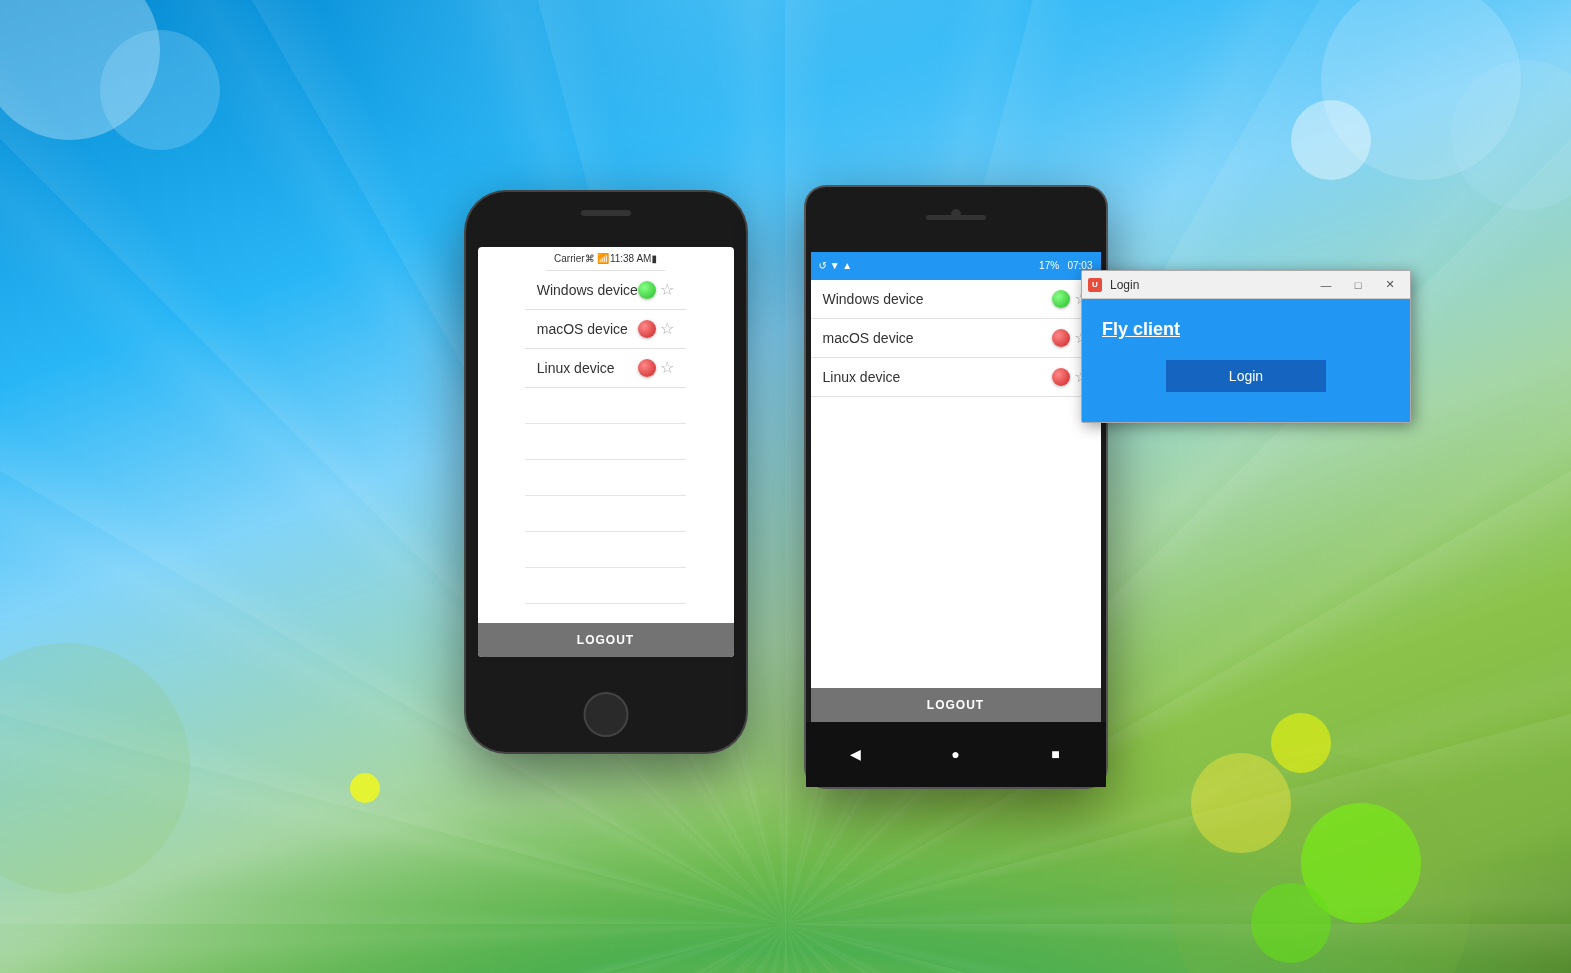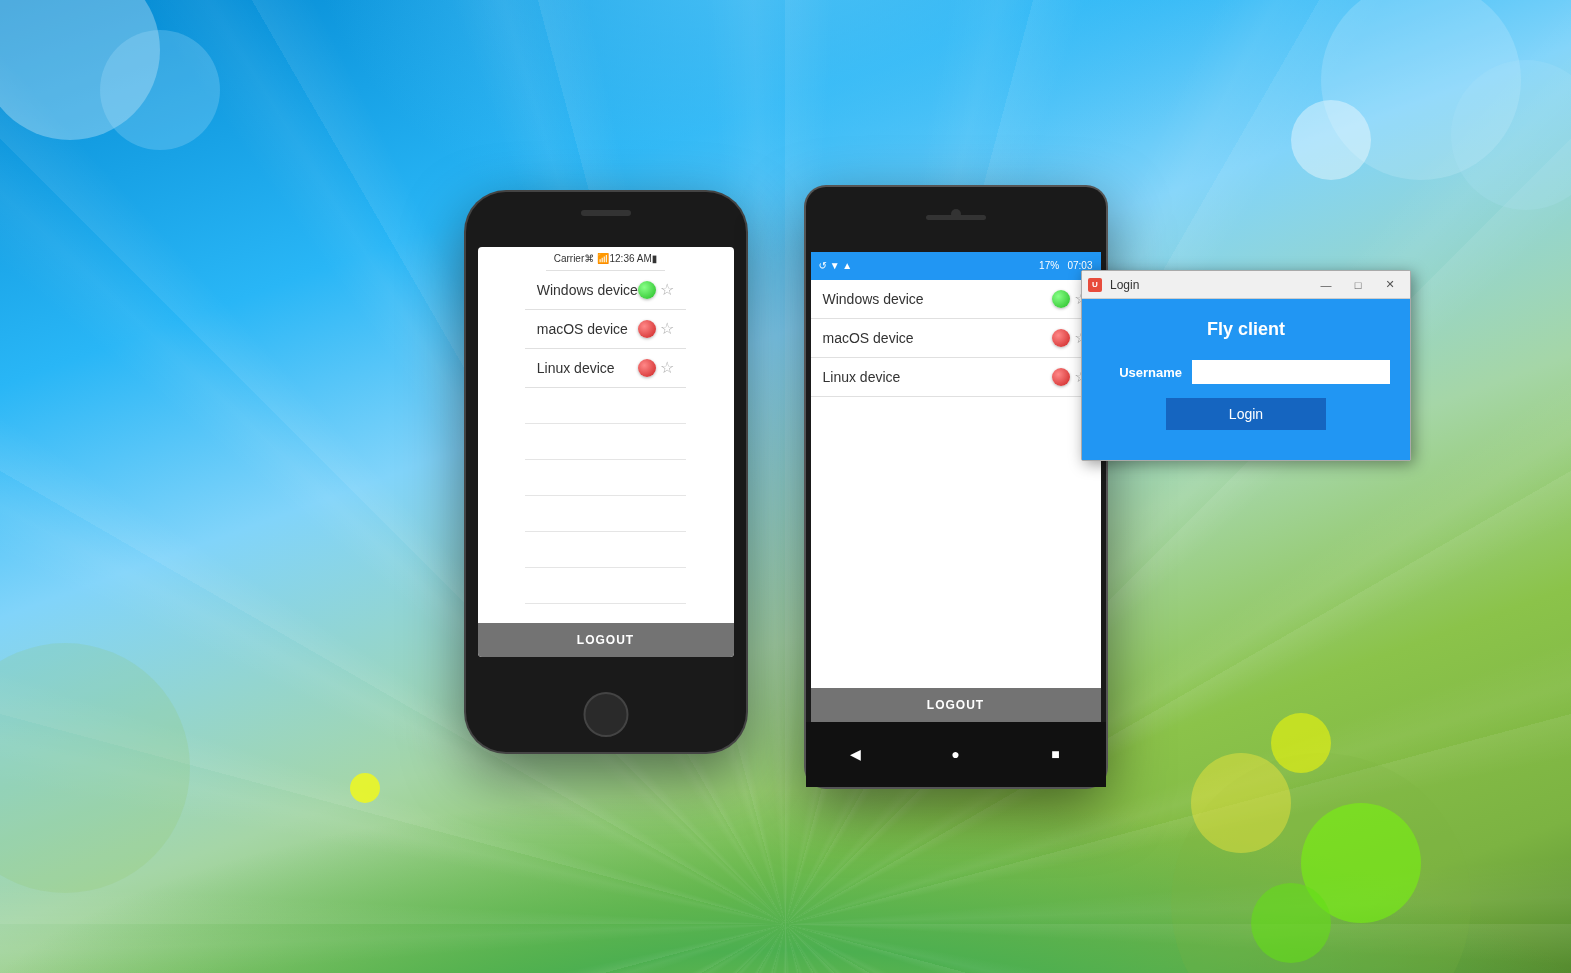--- a/index.html
+++ b/index.html
@@ -307,25 +307,25 @@
       border: none;
       background: transparent;
     }
 
     .win-body {
       background: #2196f3;
       padding: 20px 20px 30px;
     }
 
     .win-app-title {
-      text-align: center;
       color: #fff;
       font-size: 18px;
       font-weight: bold;
       margin-bottom: 20px;
+      text-decoration: underline;
     }
 
     .win-form-row {
       display: flex;
       align-items: center;
       margin-bottom: 14px;
       gap: 10px;
     }
 
     .win-label {
@@ -410,21 +410,21 @@
 <div class="scene">
 
   <div class="iphone">
     <div class="iphone-speaker"></div>
     <div class="iphone-screen">
       <div class="iphone-content">
 
         <div class="iphone-status-bar">
           <span>Carrier</span>
           <span>⌘ 📶</span>
-          <span>12:36 AM</span>
+          <span>11:38 AM</span>
           <span>▮</span>
         </div>
 
         <div class="device-list">
 
           <div class="device-item">
             <span class="device-item-name">Windows device</span>
             <div class="device-icons">
               <span class="dot-green"></span>
               <span class="star-icon">☆</span>
@@ -531,19 +531,15 @@
       <span>U</span>
     </div>
     <span class="win-title-text">Login</span>
     <button class="win-ctrl">—</button>
     <button class="win-ctrl">□</button>
     <button class="win-ctrl">✕</button>
   </div>
 
   <div class="win-body">
     <div class="win-app-title">Fly client</div>
-    <div class="win-form-row">
-      <label class="win-label">Username</label>
-      <input class="win-input" type="text" style="">
-    </div>
     <button class="win-login-btn">Login</button>
   </div>
 </div>
 
 </body></html>

